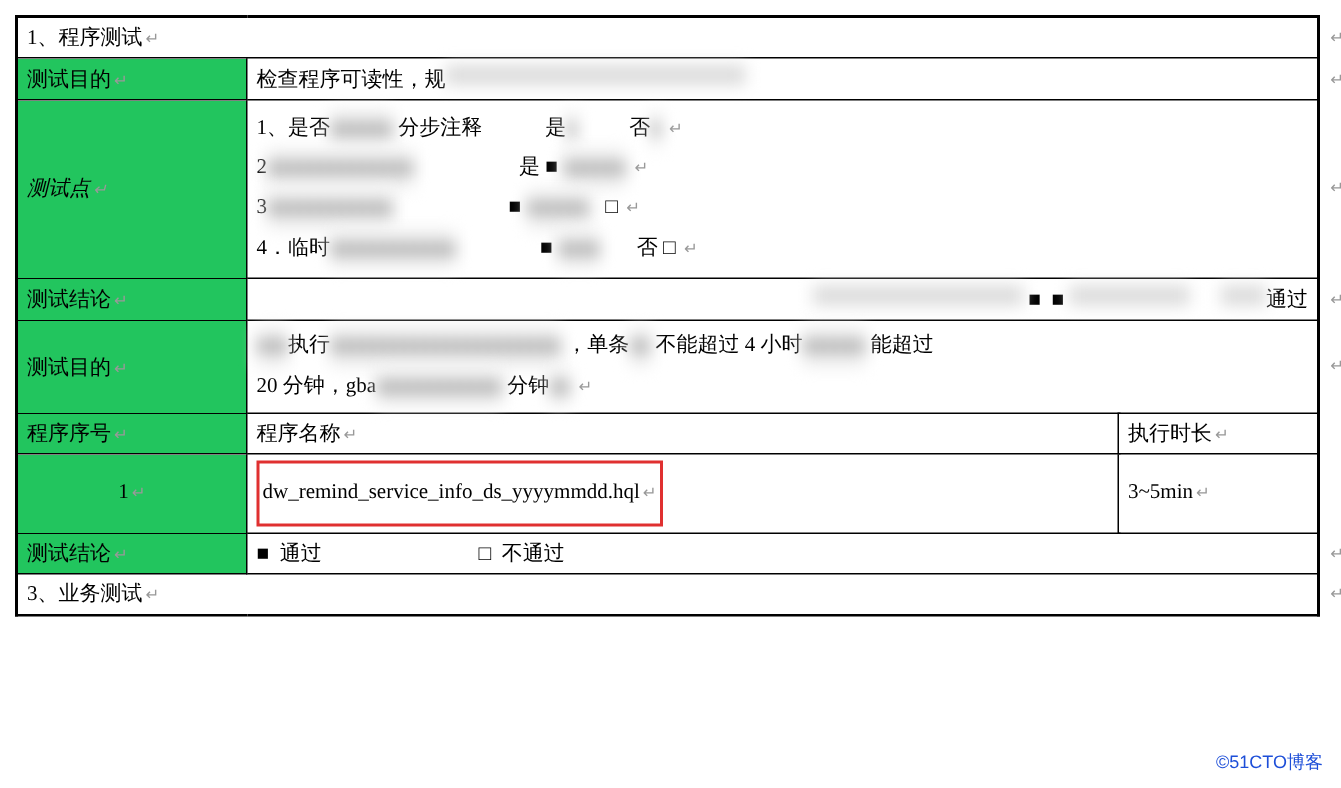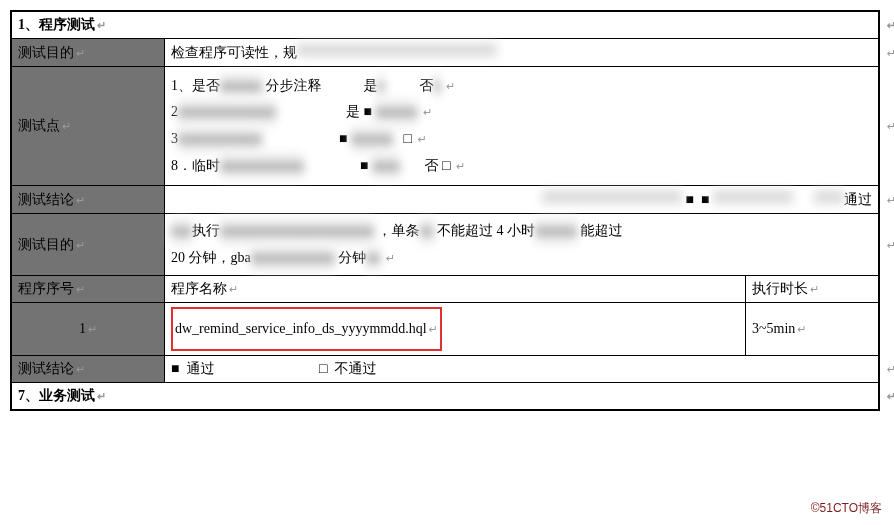--- a/index.html
+++ b/index.html
@@ -15,26 +15,26 @@
     width: 870px;
     border: 2px solid #000;
   }
   .doc-table td {
     border: 1px solid #000;
     padding: 4px 6px;
     vertical-align: middle;
     position: relative;
   }
   .label-cell {
-    background: #737373;
+    background: #22c55e;
     width: 140px;
     white-space: nowrap;
   }
   .section-header {
-    font-weight: bold;
+    font-weight: normal;
     background: #fff;
   }
   .centered { text-align: center; }
   .para-mark::after {
     content: "↵";
     color: #999;
     font-size: 11px;
     margin-left: 2px;
   }
   .out-mark {
@@ -60,21 +60,21 @@
   .check-empty { font-size: 14px; }
   .red-box {
     border: 2px solid #e03030;
     padding: 12px 2px;
     display: inline-block;
   }
   .watermark {
     position: fixed;
     right: 12px;
     bottom: 8px;
-    color: #7f1d1d;
+    color: #1d4ed8;
     font-family: Arial, sans-serif;
     font-size: 12px;
   }
   .multi-line { line-height: 1.9; }
   .checkbox-pair { display:inline-block; width:120px;}
 </style>
 </head>
 <body>
 
 <table class="doc-table">
@@ -92,21 +92,21 @@
       <span class="para-mark">测试目的</span>
     </td>
     <td colspan="3">
       <span>检查程序可读性，规</span><span class="blur-block" style="width:200px;height:14px;"></span>
       <span class="out-mark">↵</span>
     </td>
   </tr>
 
 
   <tr>
-    <td class="label-cell" style="height:110px;">
+    <td class="label-cell" style="height:110px;font-style:italic;">
       <span class="para-mark">测试点</span>
     </td>
     <td colspan="3" class="multi-line">
       <div>
         <span>1、是否</span><span class="blur">xxxxxx</span>
         <span>分步注释</span>
         &nbsp;&nbsp;&nbsp;&nbsp;&nbsp;&nbsp;&nbsp;&nbsp;&nbsp;&nbsp;
         <span>是</span><span class="blur">x</span>
         &nbsp;&nbsp;&nbsp;&nbsp;&nbsp;&nbsp;&nbsp;&nbsp;
         <span>否</span><span class="blur">x</span>
@@ -122,21 +122,21 @@
       </div>
       <div>
         <span>3</span><span class="blur">xxxxxxxxxxxx</span>
         &nbsp;&nbsp;&nbsp;&nbsp;&nbsp;&nbsp;&nbsp;&nbsp;&nbsp;&nbsp;&nbsp;&nbsp;&nbsp;&nbsp;&nbsp;&nbsp;&nbsp;&nbsp;&nbsp;&nbsp;
         <span class="check-filled">■</span>
         <span class="blur">xxxxxx</span>&nbsp;&nbsp;
         <span class="check-empty">□</span>
         <span class="para-mark"></span>
       </div>
       <div>
-        <span>8．临时</span><span class="blur">xxxxxxxxxxxx</span>
+        <span>4．临时</span><span class="blur">xxxxxxxxxxxx</span>
         &nbsp;&nbsp;&nbsp;&nbsp;&nbsp;&nbsp;&nbsp;&nbsp;&nbsp;&nbsp;&nbsp;&nbsp;&nbsp;&nbsp;
         <span class="check-filled">■</span>
         <span class="blur">xxxx</span>&nbsp;&nbsp;&nbsp;&nbsp;&nbsp;&nbsp;
         <span>否</span>
         <span class="check-empty">□</span>
         <span class="para-mark"></span>
       </div>
       <span class="out-mark">↵</span>
     </td>
   </tr>
@@ -216,21 +216,21 @@
       <span class="checkbox-pair">
         <span class="check-empty">□</span>
         &nbsp;<span>不通过</span>
       </span>
       <span class="out-mark">↵</span>
     </td>
   </tr>
 
   <tr>
     <td colspan="4" class="section-header">
-      <span class="para-mark">7、业务测试</span>
+      <span class="para-mark">3、业务测试</span>
       <span class="out-mark">↵</span>
     </td>
   </tr>
 
 </tbody>
   </table>
 
 <div class="watermark">
   <span>©51CTO博客</span>
 </div>

